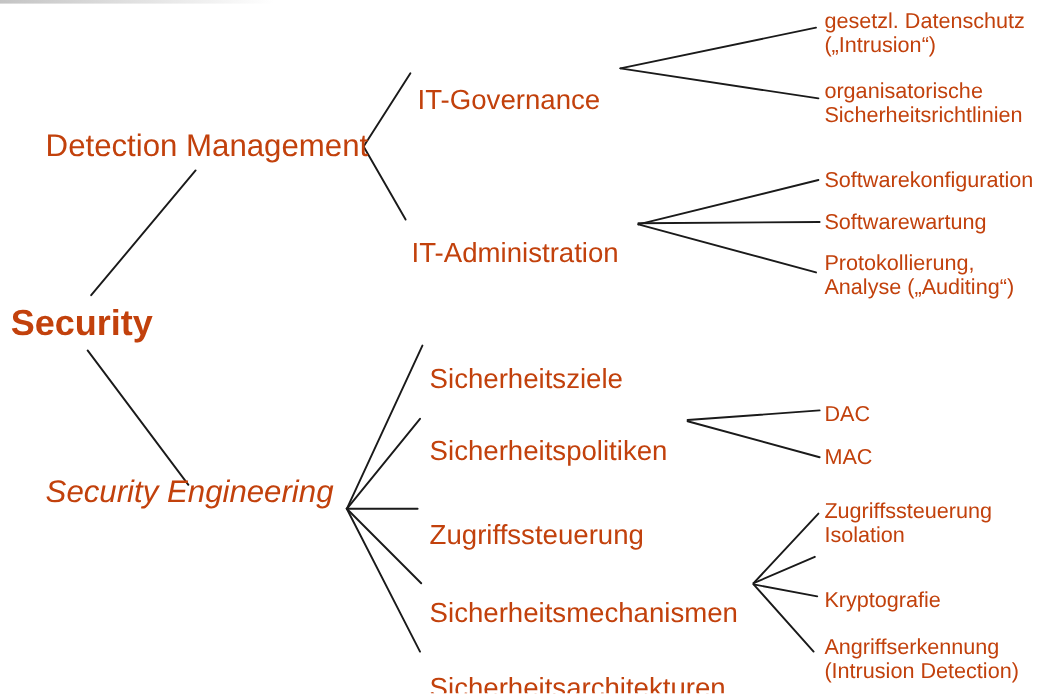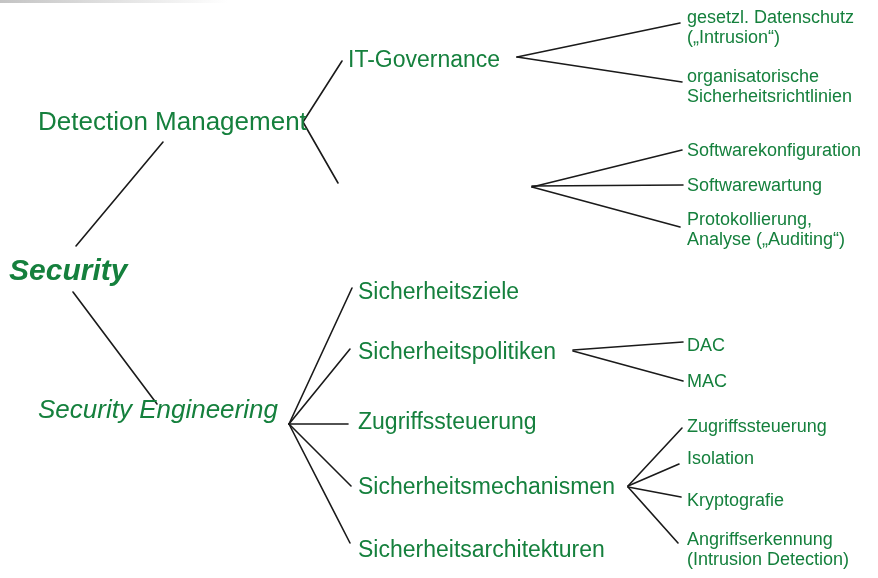--- a/index.html
+++ b/index.html
@@ -12,35 +12,35 @@
     width: 878px;
     height: 578px;
     background: #ffffff;
     font-family: "Liberation Sans", "DejaVu Sans", sans-serif;
     color: #111111;
     overflow: hidden;
   }
   .label {
     position: absolute;
     white-space: nowrap;
-    color: #15803d;
+    color: #c2410c;
   }
   .root-label {
     font-size: 30px;
     font-weight: bold;
     line-height: 34px;
-    font-style: italic;
   }
   .lvl1-label {
     font-size: 26px;
     line-height: 29px;
   }
   .lvl2-label {
     font-size: 23px;
     line-height: 26px;
+    margin-top: 24px;
   }
   .leaf-label {
     font-size: 18px;
     line-height: 20px;
   }
   .leaf-label span { display: block; }
   #edges {
     position: absolute;
     left: 0;
     top: 0;
@@ -90,20 +90,21 @@
     <line x1="628" y1="487" x2="681" y2="497"></line>
     <line x1="628" y1="487" x2="678" y2="543"></line>
   </svg>
 
   <div class="label root-label" style="left:9px; top:253px;">Security</div>
 
   <div class="label lvl1-label" style="left:38px; top:107px;">Detection Management</div>
   <div class="label lvl1-label" style="left:38px; top:395px;font-style:italic;">Security Engineering</div>
 
   <div class="label lvl2-label" style="left:348px; top:46px;">IT-Governance</div>
+  <div class="label lvl2-label" style="left:343px; top:173px;">IT-Administration</div>
   <div class="label lvl2-label" style="left:358px; top:278px;">Sicherheitsziele</div>
   <div class="label lvl2-label" style="left:358px; top:338px;">Sicherheitspolitiken</div>
   <div class="label lvl2-label" style="left:358px; top:408px;">Zugriffssteuerung</div>
   <div class="label lvl2-label" style="left:358px; top:473px;">Sicherheitsmechanismen</div>
   <div class="label lvl2-label" style="left:358px; top:536px;">Sicherheitsarchitekturen</div>
 
   <div class="label leaf-label" style="left:687px; top:7px;">
     <span>gesetzl. Datenschutz</span>
     <span>(„Intrusion“)</span>
   </div>
@@ -113,20 +114,20 @@
   </div>
   <div class="label leaf-label" style="left:687px; top:140px;">Softwarekonfiguration</div>
   <div class="label leaf-label" style="left:687px; top:175px;">Softwarewartung</div>
   <div class="label leaf-label" style="left:687px; top:209px;">
     <span>Protokollierung,</span>
     <span>Analyse („Auditing“)</span>
   </div>
   <div class="label leaf-label" style="left:687px; top:335px;">DAC</div>
   <div class="label leaf-label" style="left:687px; top:371px;">MAC</div>
   <div class="label leaf-label" style="left:687px; top:416px;">Zugriffssteuerung</div>
-  <div class="label leaf-label" style="left:687px; top:448px;">Isolation</div>
+  <div class="label leaf-label" style="left:687px; top:436px;">Isolation</div>
   <div class="label leaf-label" style="left:687px; top:490px;">Kryptografie</div>
   <div class="label leaf-label" style="left:687px; top:529px;">
     <span>Angriffserkennung</span>
     <span>(Intrusion Detection)</span>
   </div>
 
 </div>
 
 </body></html>

